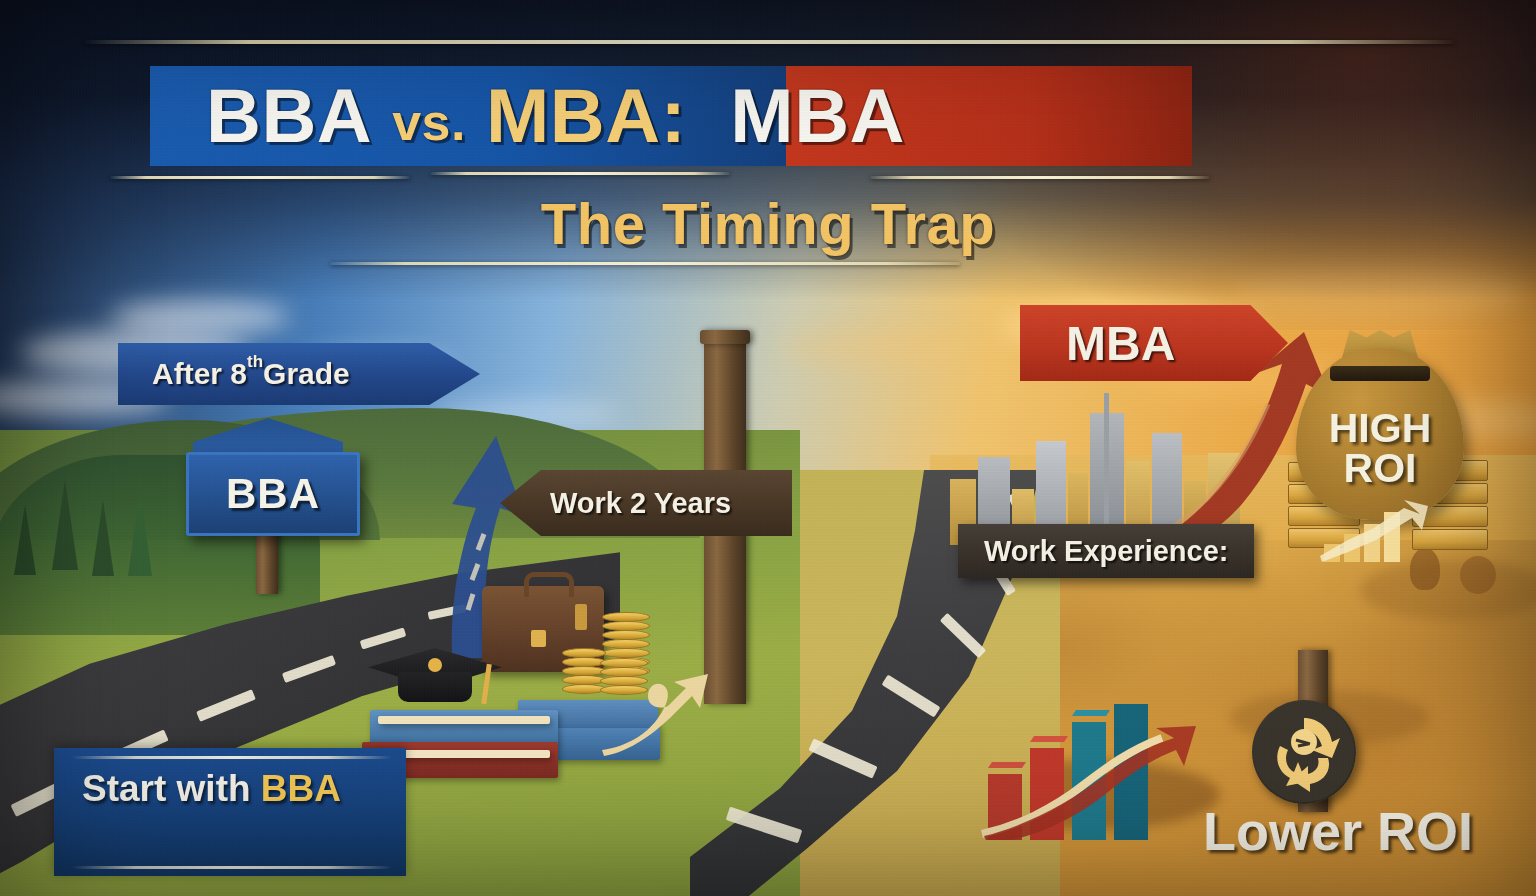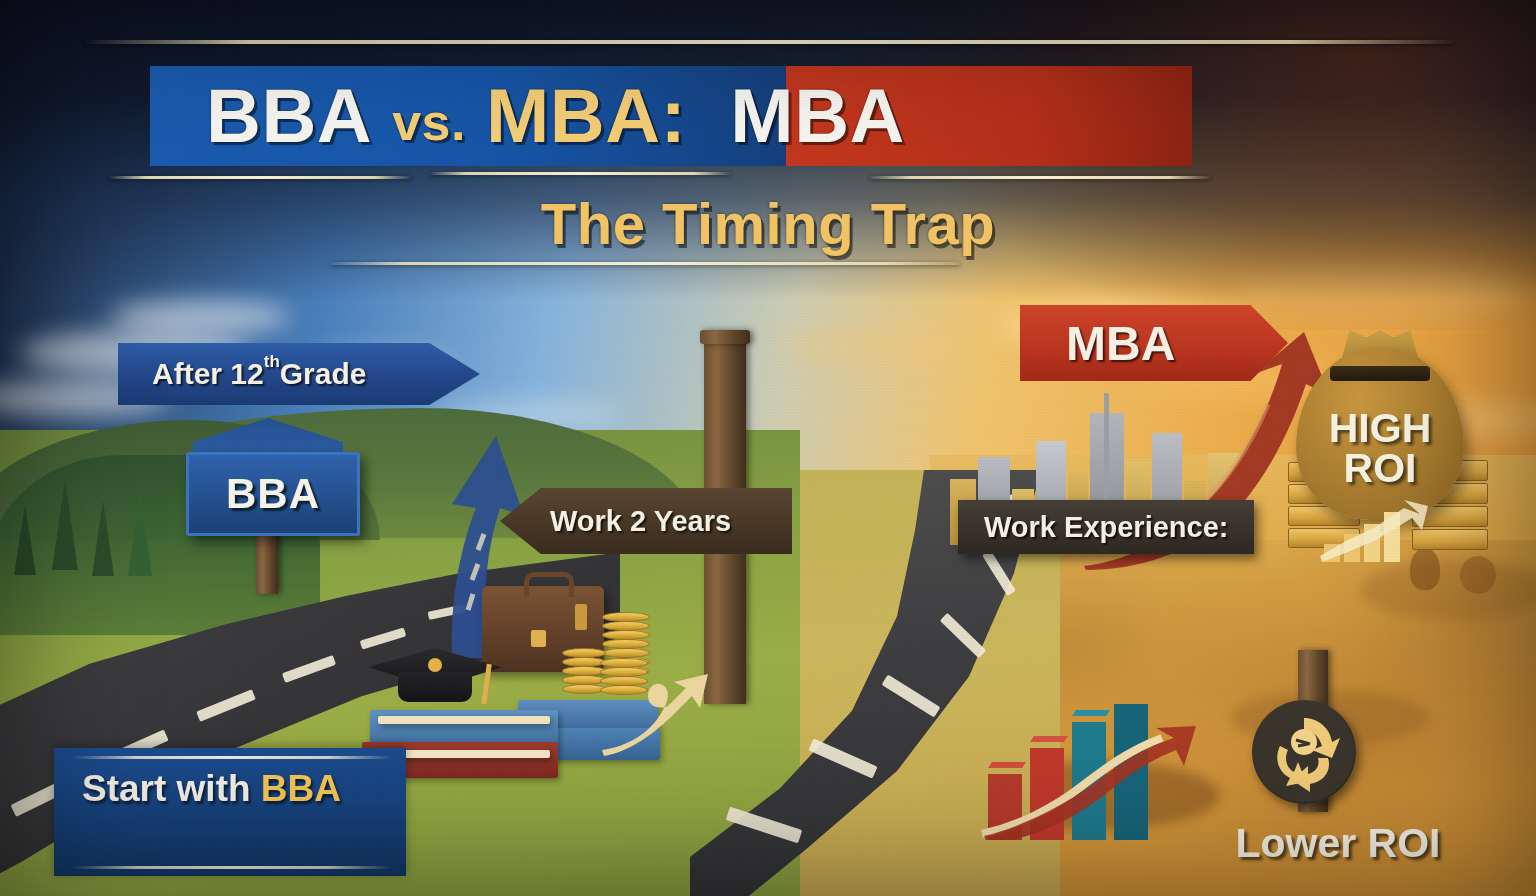--- a/index.html
+++ b/index.html
@@ -106,21 +106,21 @@
     background:linear-gradient(180deg,#24518f 0%,#2d5da5 100%);
     clip-path:polygon(50% 0%, 100% 60%, 100% 100%, 0 100%, 0 60%);}
   .bba-txt{font-weight:bold;font-size:42px;color:#f6f3e8;letter-spacing:1px;
     text-shadow:3px 3px 2px rgba(0,0,0,.6);}
 
   
   .banner{position:absolute;display:flex;align-items:center;box-sizing:border-box;}
   .banner-blue{background:linear-gradient(180deg,#1c4b8e 0%,#17427c 50%,#123766 100%);
     box-shadow:0 -2px 10px rgba(0,0,0,.3);}
   .banner-dark{background:linear-gradient(180deg,#463f37 0%,#3a332c 50%,#2d2821 100%);
-    box-shadow:4px 5px 10px rgba(0,0,0,.5);}
+    box-shadow:4px 5px 10px rgba(0,0,0,.5);margin-top:24px;}
   .banner-rule{position:absolute;height:3px;border-radius:2px;
     background:linear-gradient(90deg,rgba(220,215,190,0) 0%,rgba(236,232,210,.85) 20%,rgba(246,243,226,.95) 50%,rgba(236,232,210,.85) 80%,rgba(220,215,190,0) 100%);}
   .cap-txt{font-weight:bold;font-size:37px;line-height:1.22;color:#f2efe6;
     text-shadow:2px 3px 3px rgba(0,0,0,.6);}
   .cap-gold{color:#f2c654;}
 
   
   .obj{position:absolute;}
   .city{position:absolute;left:950px;top:395px;width:290px;height:150px;}
   .bldg{position:absolute;bottom:0;}
@@ -158,22 +158,22 @@
     background:linear-gradient(180deg,#f4d06a 0%,#dcae3c 55%,#b98c28 100%);
     border:1px solid #9c7420;}
   .goldarrow{position:absolute;left:600px;top:660px;width:110px;height:96px;}
 
   .barchart{position:absolute;left:978px;top:700px;width:220px;height:140px;}
 
   .recycle{position:absolute;left:1252px;top:700px;width:104px;height:104px;
     border-radius:50%;background:linear-gradient(150deg,#3e3930 0%,#2d2921 100%);
     box-shadow:4px 5px 10px rgba(0,0,0,.45);}
   .lower-roi{position:absolute;left:1178px;top:800px;width:320px;text-align:center;
-    font-weight:bold;font-size:41px;color:#f4f0e4;
-    text-shadow:3px 3px 3px rgba(0,0,0,.6);margin-top:20px;}
+    font-weight:bold;font-size:54px;color:#f4f0e4;
+    text-shadow:3px 3px 3px rgba(0,0,0,.6);}
 
   .grain{position:absolute;left:0;top:0;width:1536px;height:896px;pointer-events:none;
     opacity:.16;
     background-image:
       repeating-linear-gradient(0deg, rgba(0,0,0,.18) 0px, rgba(0,0,0,0) 1px, rgba(0,0,0,0) 2px, rgba(0,0,0,.12) 3px),
       repeating-linear-gradient(90deg, rgba(255,255,255,.10) 0px, rgba(0,0,0,0) 1px, rgba(0,0,0,0) 3px);}
   .vignette{position:absolute;left:0;top:0;width:1536px;height:896px;pointer-events:none;
     box-shadow:inset 0 0 140px rgba(0,0,0,.5);}
 </style>
 </head>
@@ -250,36 +250,36 @@
 
   <div class="hdr-rule" style="left:110px;top:176px;width:300px;height:3px;"></div>
   <div class="hdr-rule" style="left:430px;top:172px;width:300px;height:3px;"></div>
   <div class="hdr-rule" style="left:870px;top:176px;width:340px;height:3px;"></div>
 
   <div class="subtitle" style="left:0;top:190px;">The Timing Trap</div>
 
   <div class="hdr-rule" style="left:330px;top:262px;width:630px;height:3px;"></div>
 
   <div class="sign s-after12 arrow-right" style="left:118px;top:343px;width:362px;height:62px;padding-left:34px;font-size:30px;">
-    <span>After 12</span>
+    <span>After 8</span>
       <sup style="font-size:17px;top:-.7em;position:relative;">th</sup>
       <span> Grade</span>
   </div>
 
   <div class="bba-roof"></div>
   <div class="post" style="left:256px;top:524px;width:22px;height:70px;"></div>
   <div class="bba-board">
     <span class="bba-txt">BBA</span>
   </div>
 
   <div class="post" style="left:704px;top:336px;width:42px;height:368px;"></div>
   <div class="post" style="left:700px;top:330px;width:50px;height:14px;border-radius:3px;"></div>
 
 
-  <div class="sign s-wood-brown arrow-left" style="left:500px;top:470px;width:292px;height:66px;padding-left:50px;font-size:29px;margin-top:18px;">
+  <div class="sign s-wood-brown arrow-left" style="left:500px;top:470px;width:292px;height:66px;padding-left:50px;font-size:29px;">
     <span>Work 2 Years</span>
   </div>
 
   <div class="city">
     <div class="bldg" style="left:0;width:26px;height:66px;background:linear-gradient(180deg,#d9b35c,#b8913f);"></div>
     <div class="bldg" style="left:28px;width:32px;height:88px;background:linear-gradient(180deg,#b9bcc0,#8e9398);"></div>
     <div class="bldg" style="left:62px;width:22px;height:56px;background:linear-gradient(180deg,#e0bd68,#bb9545);"></div>
     <div class="bldg" style="left:86px;width:30px;height:104px;background:linear-gradient(180deg,#c6c9cd,#979ba0);"></div>
     <div class="bldg" style="left:118px;width:20px;height:72px;background:linear-gradient(180deg,#dcb75f,#b7903f);"></div>
     <div class="bldg" style="left:140px;width:34px;height:132px;background:linear-gradient(180deg,#b3b7bb,#878c92);"></div>

